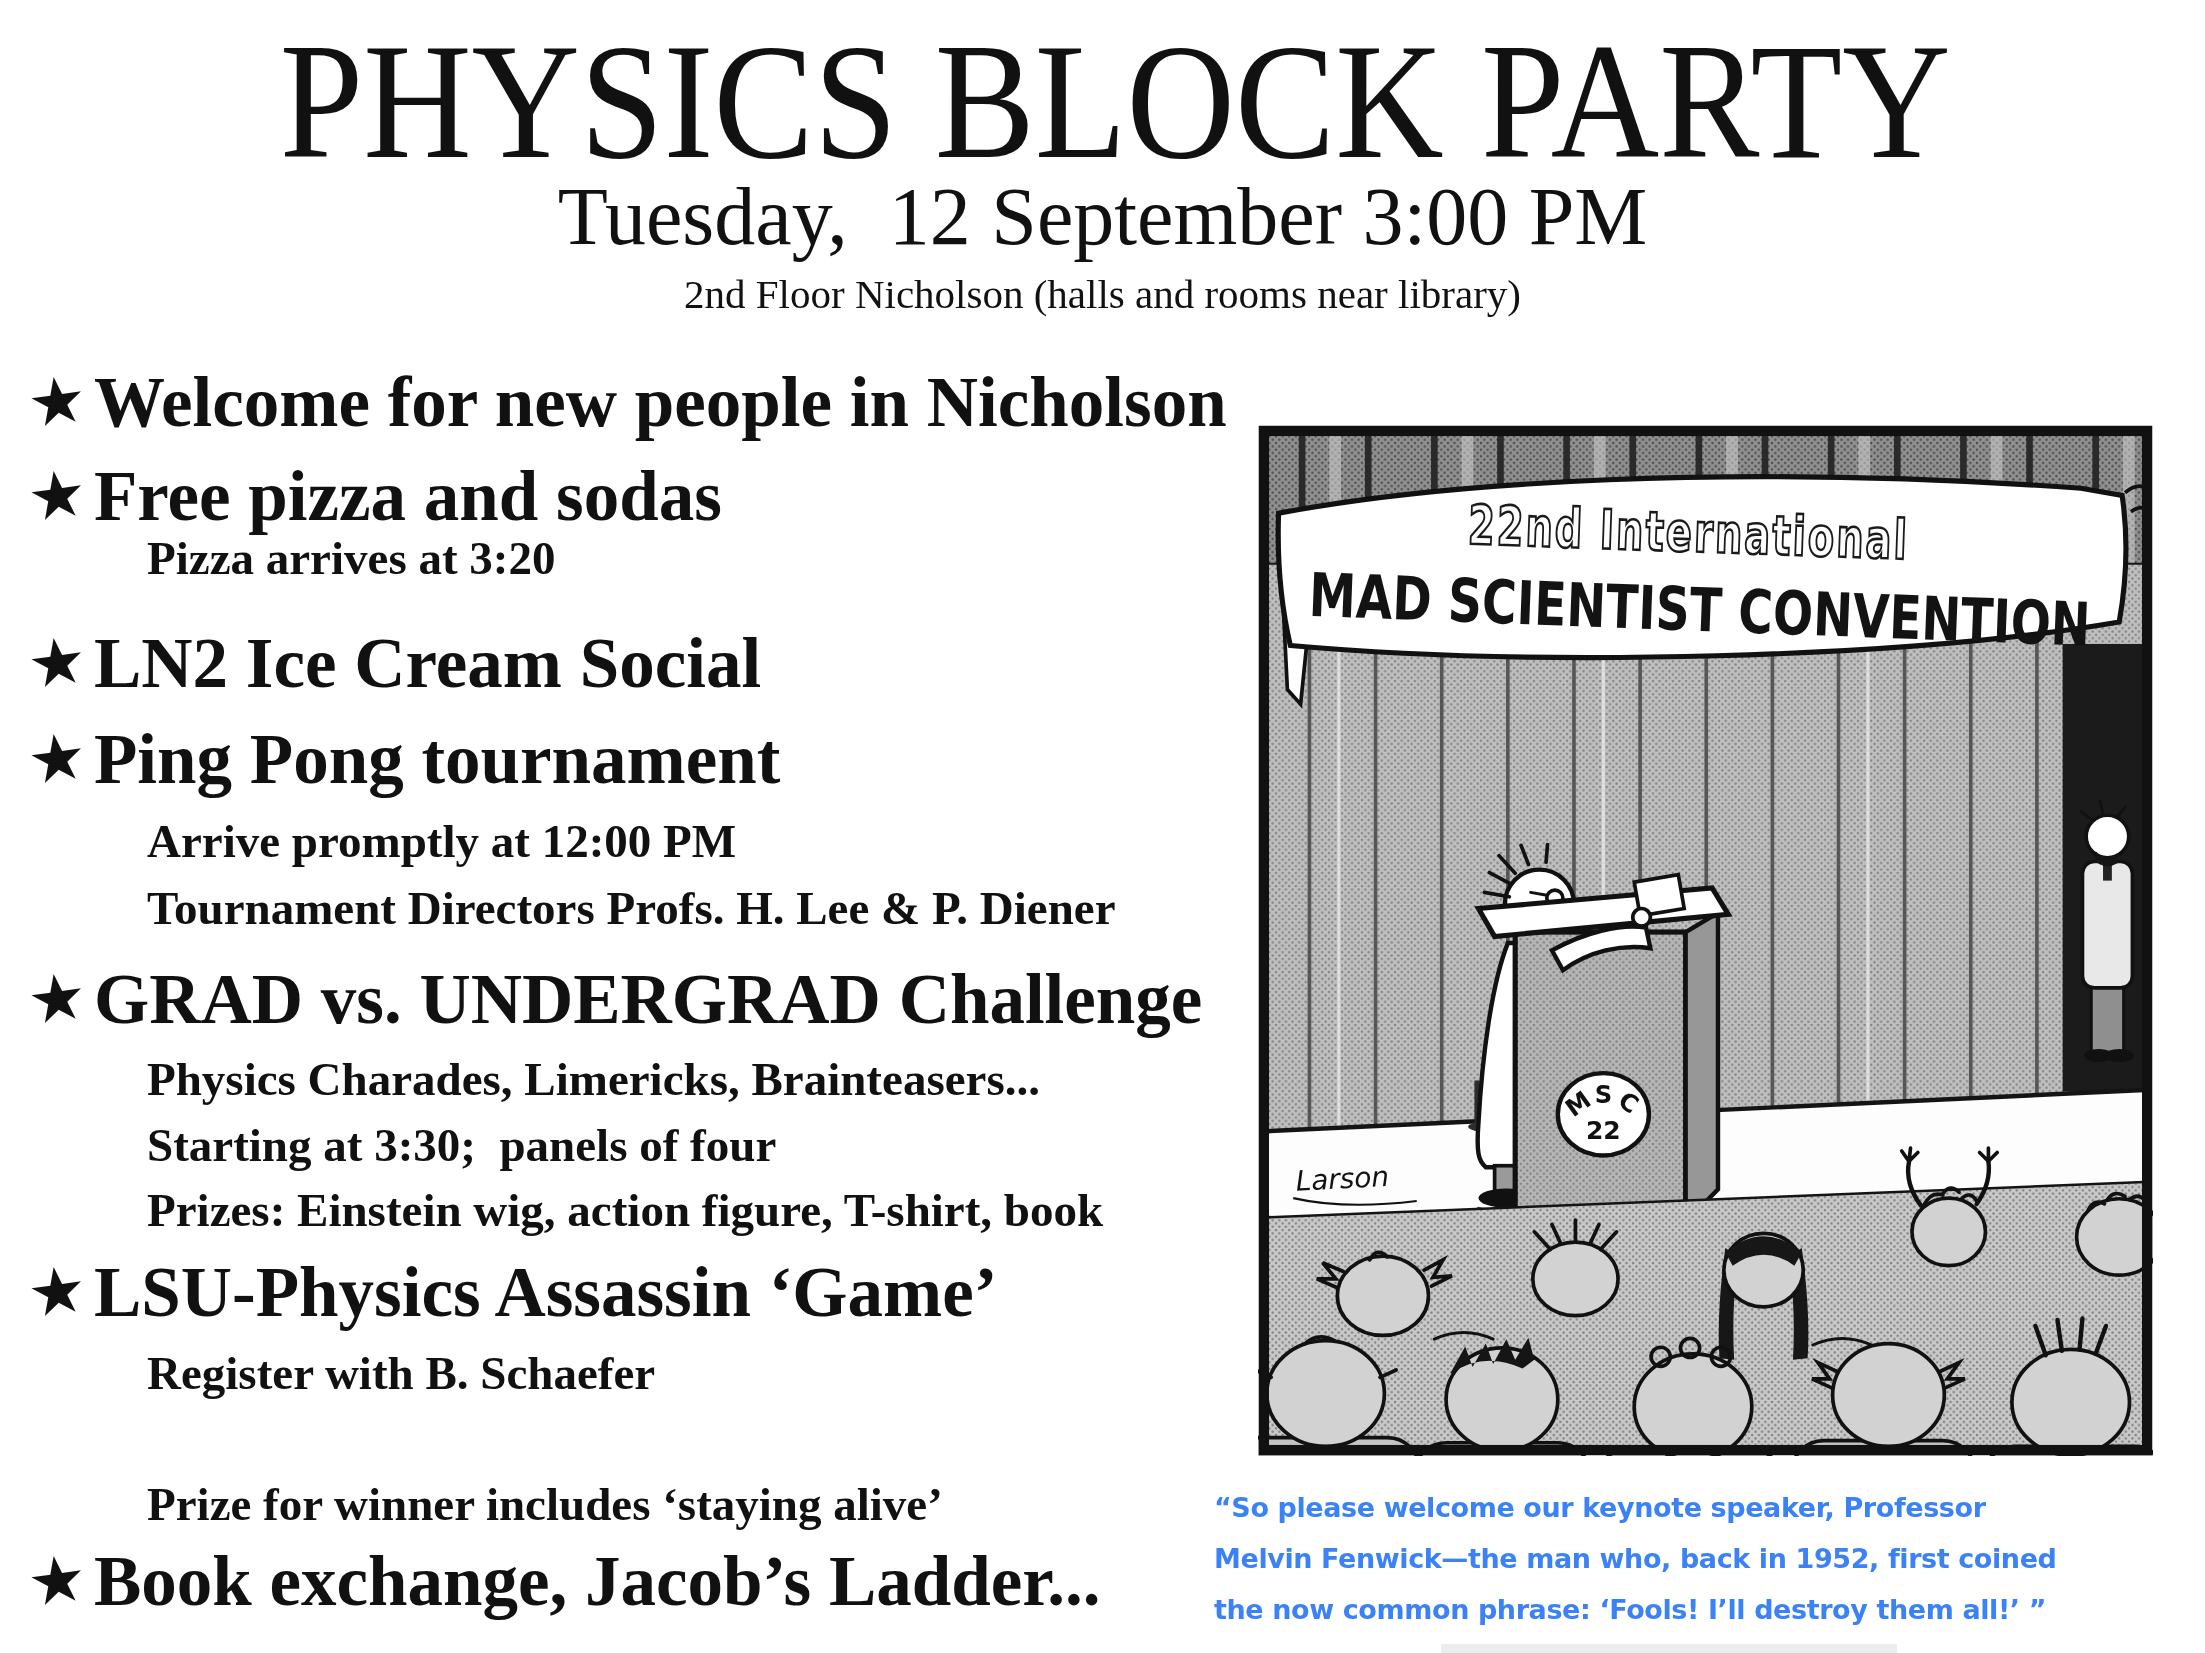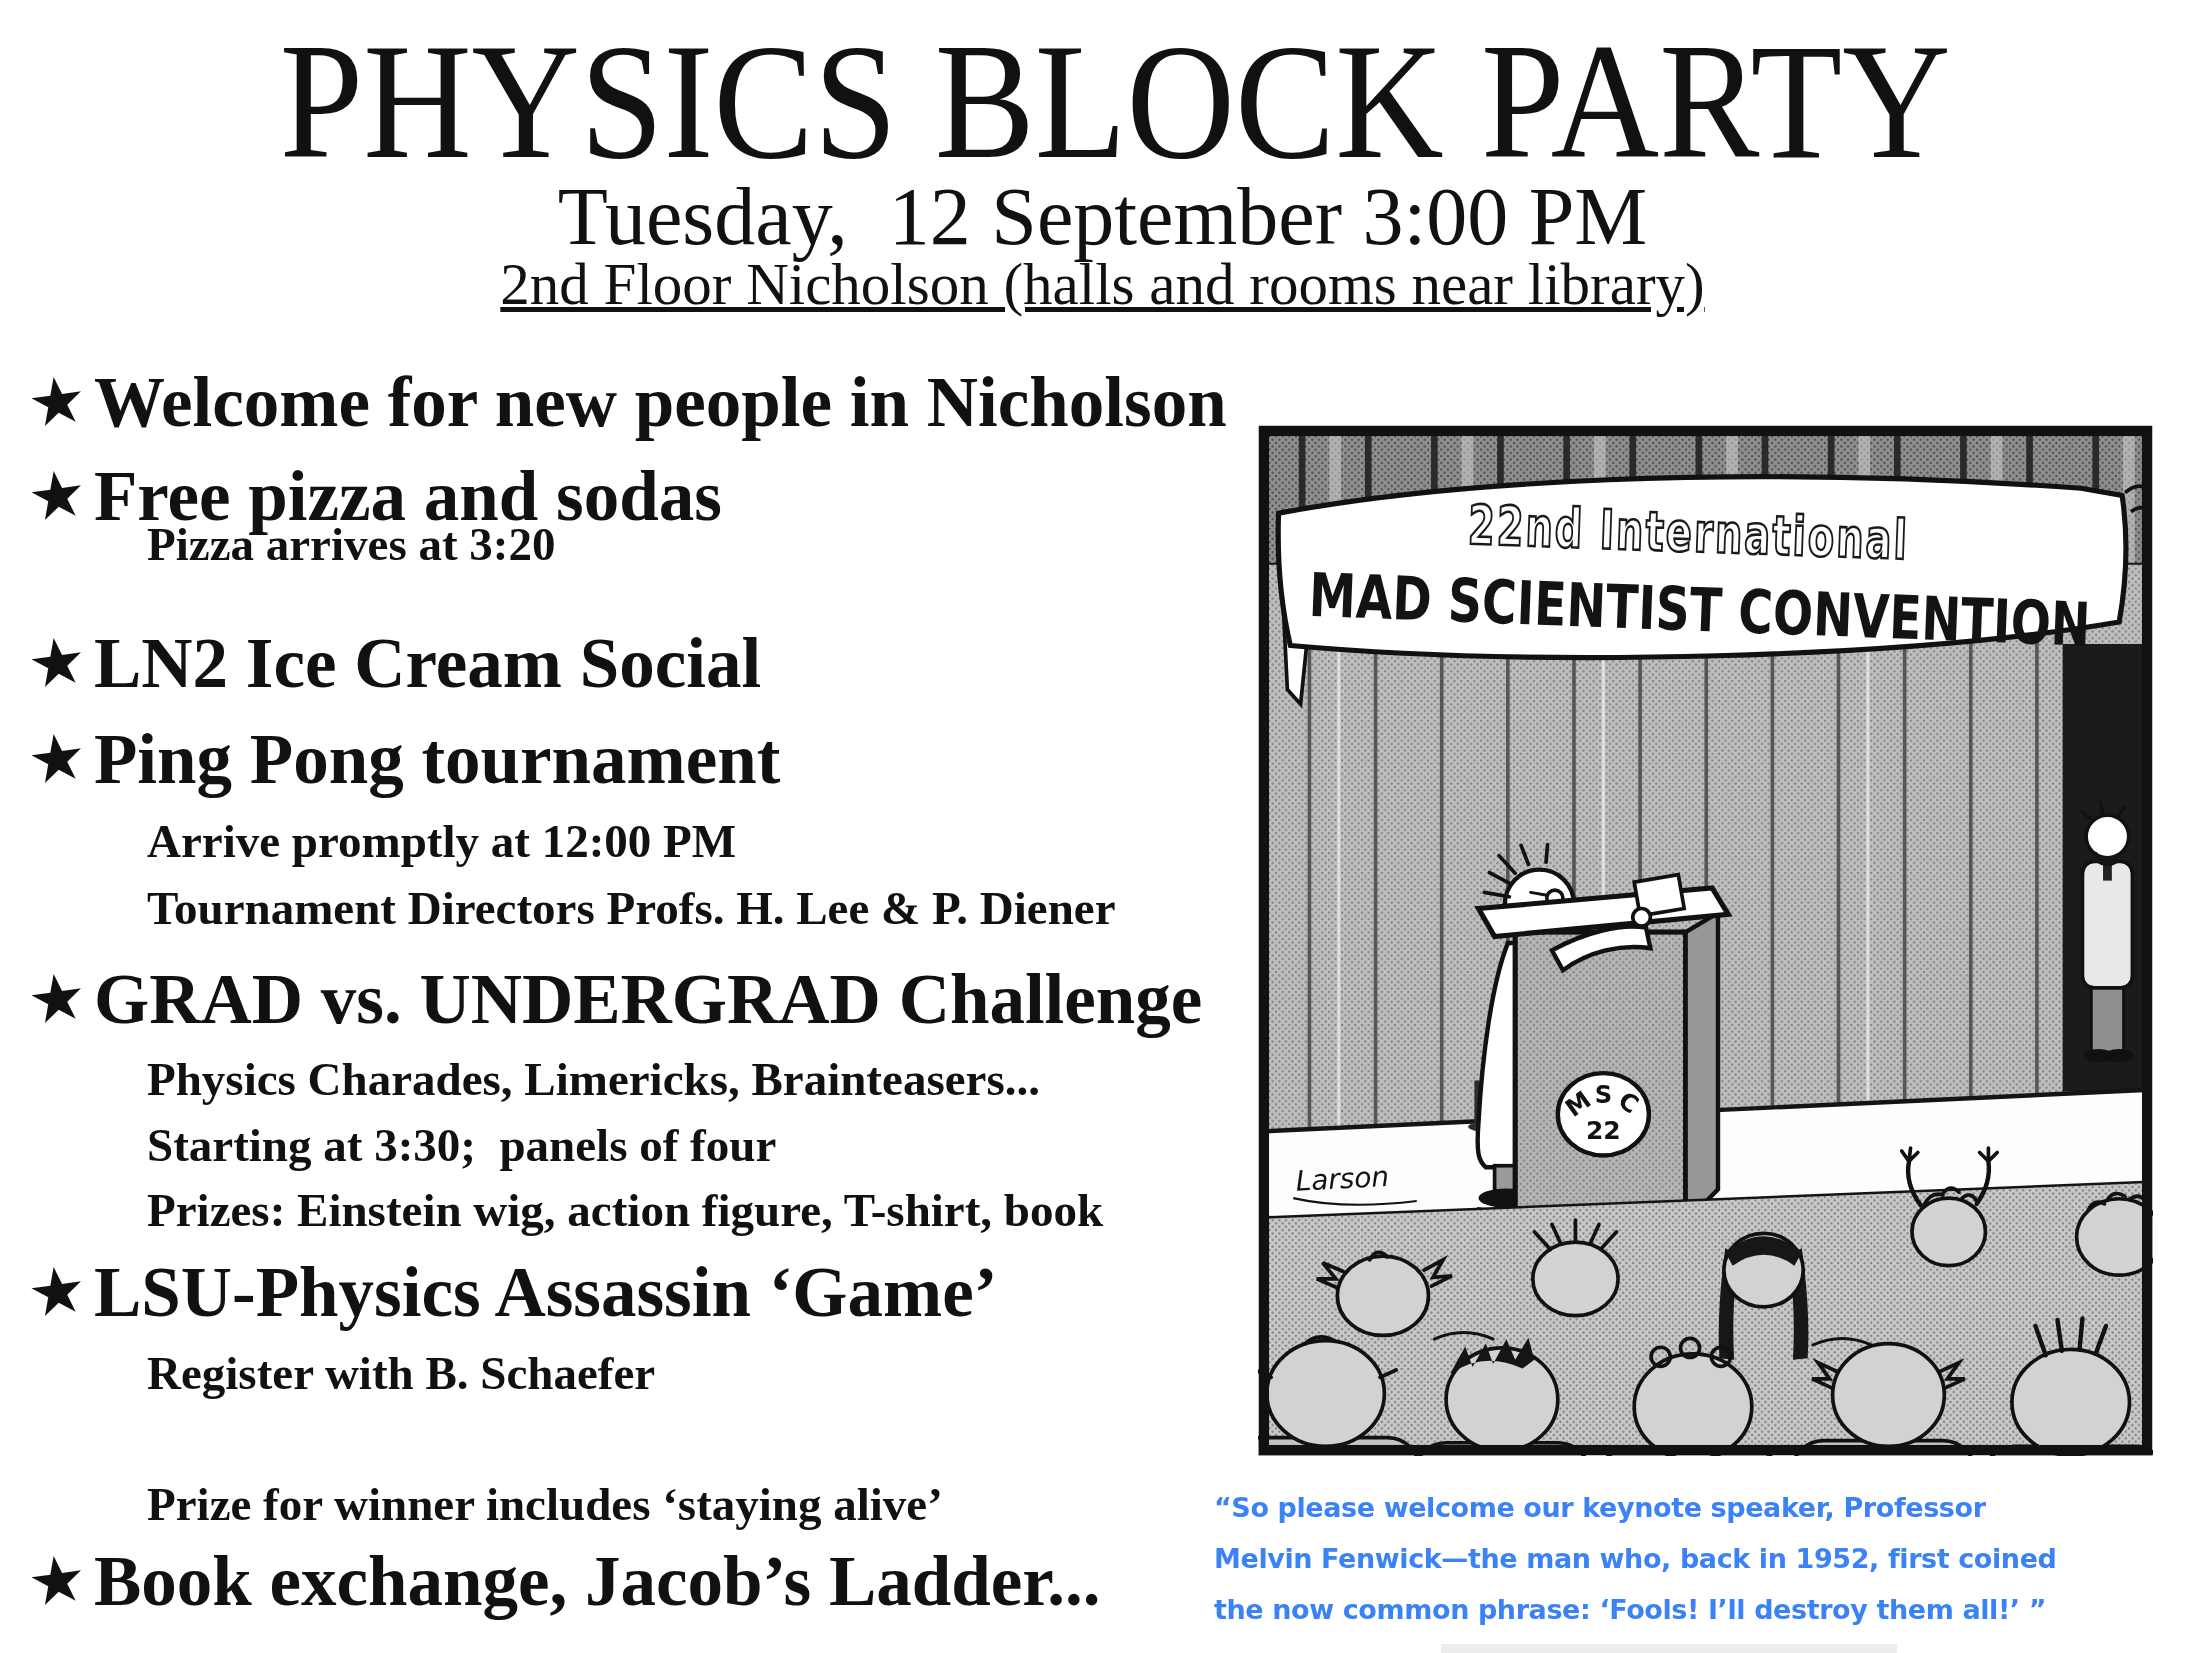--- a/index.html
+++ b/index.html
@@ -2,21 +2,21 @@
 <html style="font-size:11.8px"><head>
 <meta charset="utf-8">
 <style>
   html,body{margin:0;padding:0;background:#fff;}
   .page{position:relative;width:2205px;height:1654px;background:#ffffff;
         font-family:"Liberation Serif",serif;color:#111;overflow:hidden;}
   .hline{position:absolute;left:0;width:100%;text-align:center;white-space:pre;line-height:1;}
   .title{top:19px;font-size:165px;padding-left:13px;}
   .title .tscale{display:inline-block;transform:scaleX(.91);transform-origin:center;}
   .subtitle{top:176px;font-size:82px;}
-  .location{top:255px;font-size:59px;text-decoration:underline;}
+  .location{top:274px;font-size:41px;}
   .main-line{position:absolute;left:28px;font-size:71px;font-weight:bold;white-space:pre;line-height:1.05;}
   .star{display:inline-block;transform:rotate(-8deg) translateY(-2.2px);margin-right:7.4px;
         font-family:"DejaVu Sans",sans-serif;font-size:.92em;}
   .sub-line{position:absolute;left:147px;font-size:47px;font-weight:bold;white-space:pre;line-height:1.05;}
   .cartoon{position:absolute;left:1258px;top:425px;width:895px;height:1031px;}
   .caption{position:absolute;left:1214px;top:1482px;width:982px;text-align:left;
            font-family:"DejaVu Sans",sans-serif;font-weight:bold;font-size:27px;line-height:51px;
            color:#3b82f6;letter-spacing:-0.4px;}
   .caption div{white-space:pre;}
   .scan-bar{position:absolute;left:1441px;top:1644px;width:456px;height:8.8px;background:#ededed;}
@@ -26,21 +26,21 @@
 <body>
 
 <div class="page">
 
   <div class="hline title"><span class="tscale">PHYSICS BLOCK PARTY</span></div>
   <div class="hline subtitle">Tuesday,  12 September 3:00 PM</div>
   <div class="hline location">2nd Floor Nicholson (halls and rooms near library)</div>
 
   <div class="main-line" style="top:365px"><span class="star">★</span><span>Welcome for new people in Nicholson</span></div>
   <div class="main-line" style="top:459px"><span class="star">★</span><span>Free pizza and sodas</span></div>
-  <div class="sub-line" style="top:520px">Pizza arrives at 3:20</div>
+  <div class="sub-line" style="top:534px">Pizza arrives at 3:20</div>
   <div class="main-line" style="top:626px"><span class="star">★</span><span>LN2 Ice Cream Social</span></div>
   <div class="main-line" style="top:722px"><span class="star">★</span><span>Ping Pong tournament</span></div>
   <div class="sub-line" style="top:817px">Arrive promptly at 12:00 PM</div>
   <div class="sub-line" style="top:884px">Tournament Directors Profs. H. Lee &amp; P. Diener</div>
   <div class="main-line" style="top:962px"><span class="star">★</span><span>GRAD vs. UNDERGRAD Challenge</span></div>
   <div class="sub-line" style="top:1055px">Physics Charades, Limericks, Brainteasers...</div>
   <div class="sub-line" style="top:1121px">Starting at 3:30;  panels of four</div>
   <div class="sub-line" style="top:1186px">Prizes: Einstein wig, action figure, T-shirt, book</div>
   <div class="main-line" style="top:1255px"><span class="star">★</span><span>LSU-Physics Assassin ‘Game’</span></div>
   <div class="sub-line" style="top:1349px">Register with B. Schaefer</div>

